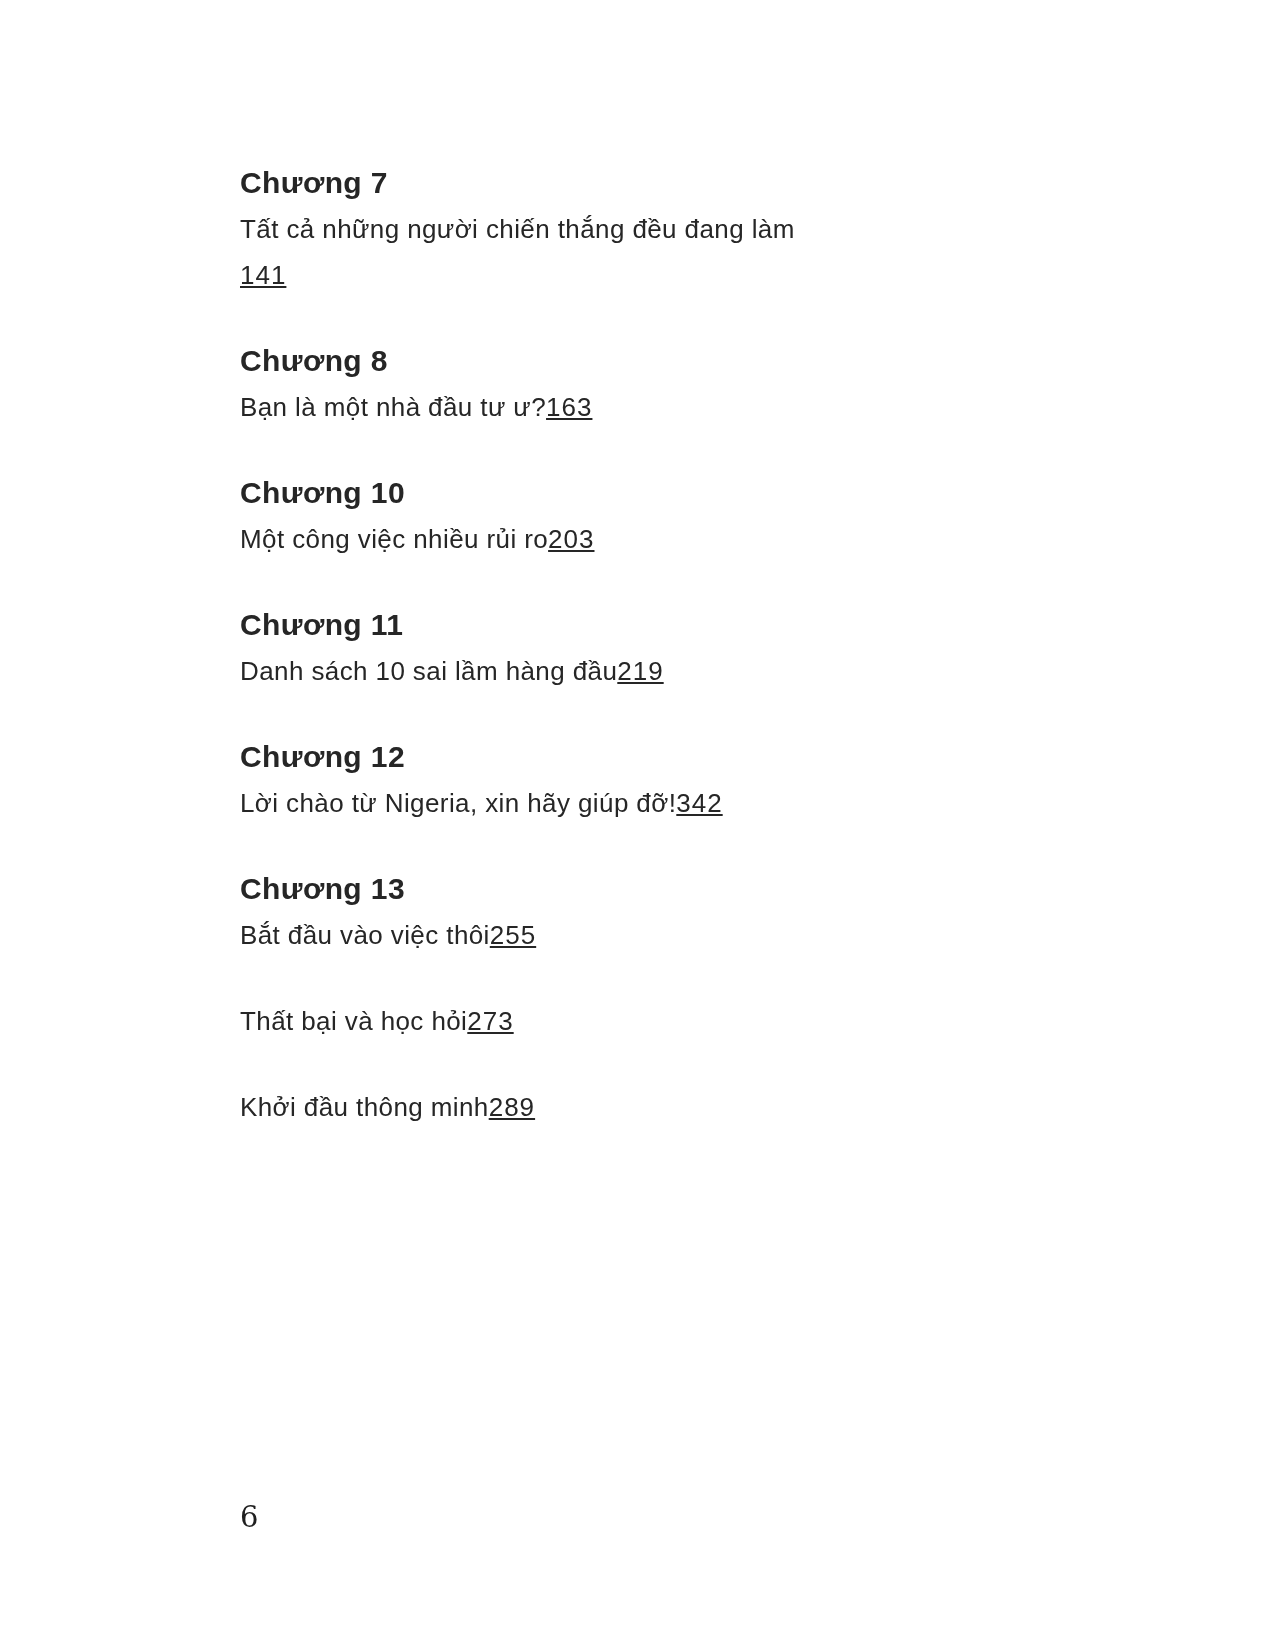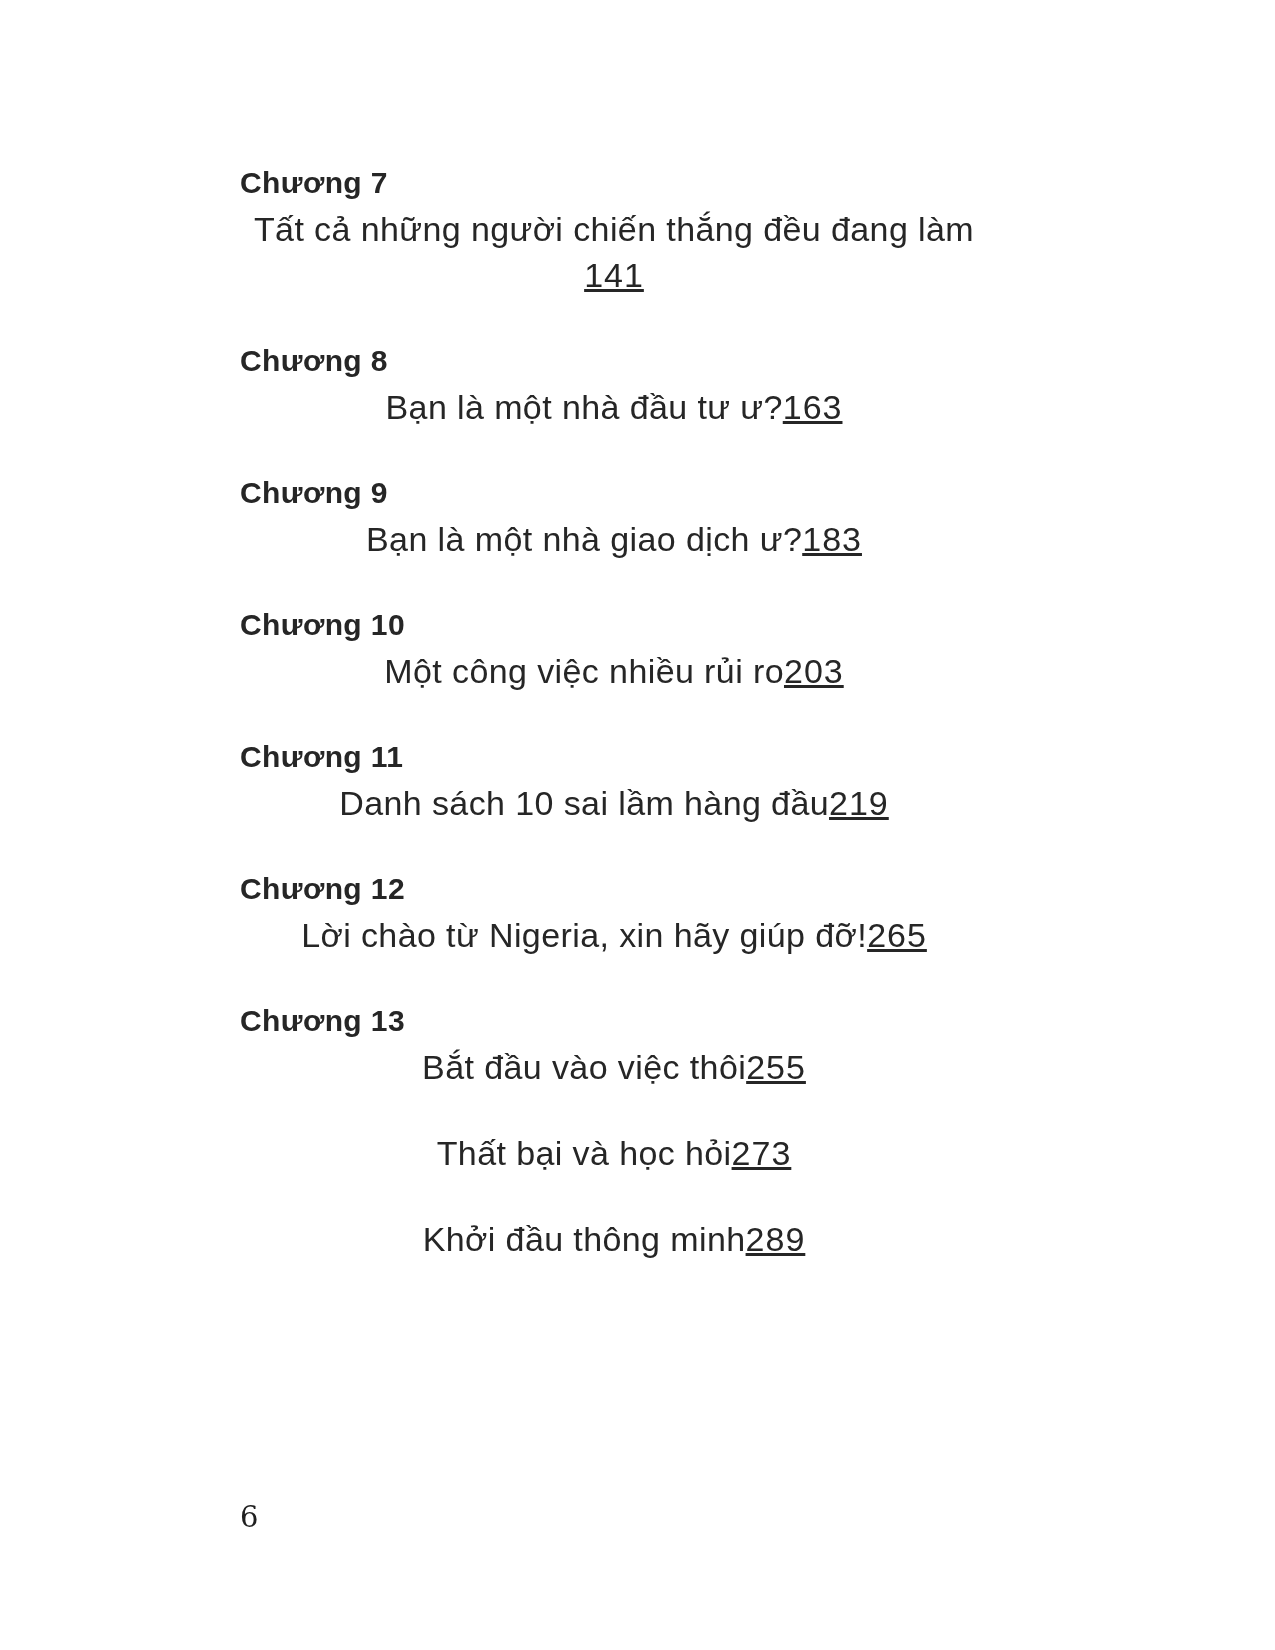--- a/index.html
+++ b/index.html
@@ -26,23 +26,23 @@
     margin-bottom: 40px;
   }
   .chapter {
     font-size: 30px;
     line-height: 46px;
     font-weight: 700;
     letter-spacing: 0.4px;
   }
   .line {
     display: flex;
-    justify-content: center;
+    justify-content: flex-start;
     align-items: baseline;
-    font-size: 34px;
+    font-size: 26px;
     line-height: 46px;
     font-weight: 400;
     letter-spacing: 0.4px;
   }
   .line .title {
     white-space: nowrap;
   }
   .line .pageno {
     letter-spacing: 1px;
     text-decoration: underline;
@@ -73,27 +73,20 @@
       </div>
 
   <div class="entry">
     <div class="chapter">Chương 8</div>
   <div class="line">
           <span class="title">Bạn là một nhà đầu tư ư?</span>
           <span class="pageno">163</span>
         </div>
       </div>
 
-  <div class="entry">
-    <div class="chapter">Chương 9</div>
-  <div class="line">
-          <span class="title">Bạn là một nhà giao dịch ư?</span>
-          <span class="pageno">183</span>
-        </div>
-      </div>
 
   <div class="entry">
     <div class="chapter">Chương 10</div>
   <div class="line">
           <span class="title">Một công việc nhiều rủi ro</span>
           <span class="pageno">203</span>
         </div>
       </div>
 
   <div class="entry">
@@ -101,21 +94,21 @@
   <div class="line">
           <span class="title">Danh sách 10 sai lầm hàng đầu</span>
           <span class="pageno">219</span>
         </div>
       </div>
 
   <div class="entry">
     <div class="chapter">Chương 12</div>
   <div class="line">
           <span class="title">Lời chào từ Nigeria, xin hãy giúp đỡ!</span>
-          <span class="pageno">265</span>
+          <span class="pageno">342</span>
         </div>
       </div>
 
   <div class="entry">
     <div class="chapter">Chương 13</div>
   <div class="line">
           <span class="title">Bắt đầu vào việc thôi</span>
           <span class="pageno">255</span>
         </div>
       </div>

